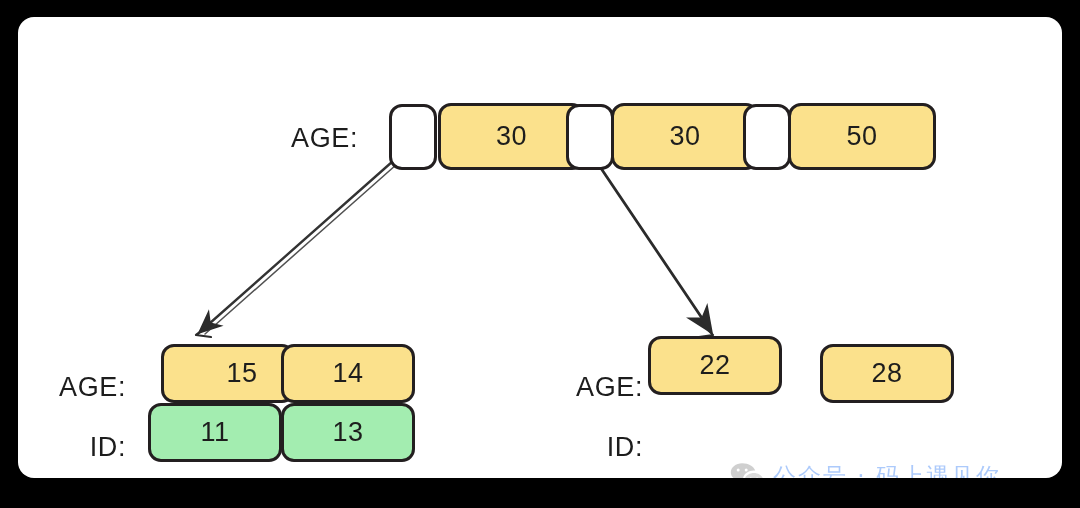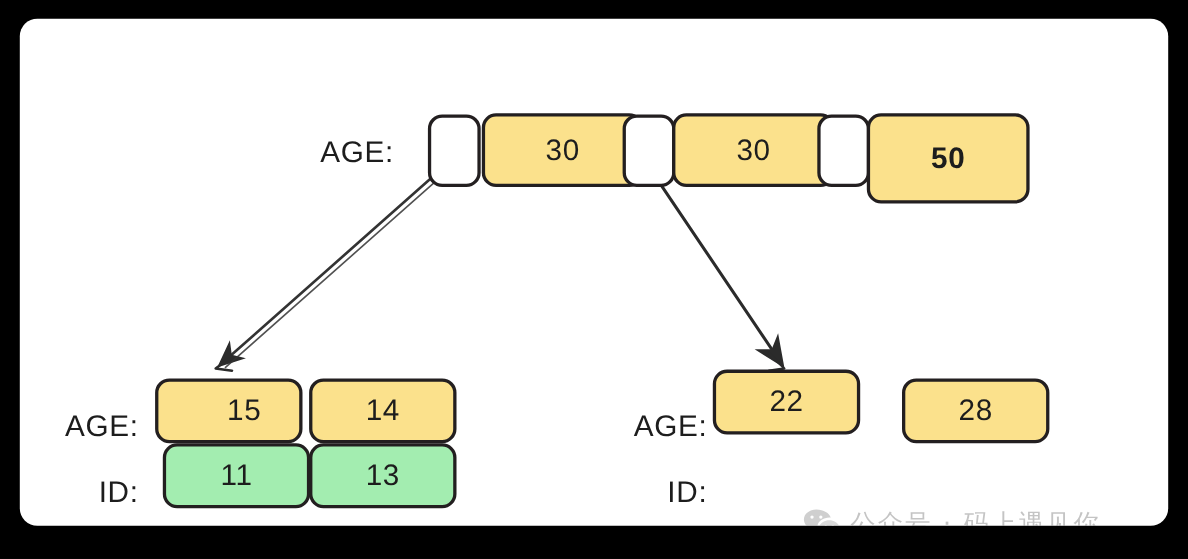--- a/index.html
+++ b/index.html
@@ -80,21 +80,21 @@
     position: absolute;
     left: 712px;
     top: 444px;
     display: flex;
     align-items: center;
     gap: 9px;
     opacity: 0.42;
     pointer-events: none;
   }
   #watermark .wm-text {
-    color: #737373;
+    color: #3b82f6;
     font-family: "DejaVu Sans", sans-serif;
     font-size: 23px;
     letter-spacing: 2px;
     white-space: nowrap;
   }
   #watermark .wm-logo { display: block; }
 </style>
 </head>
 <body>
 
@@ -125,26 +125,26 @@
     <div class="cell pointer" style="left:371px; top:87px; width:48px; height:66px;"></div>
 
     <div class="cell key" style="left:420px; top:86px; width:147px; height:67px;">30</div>
 
     <div class="cell pointer" style="left:548px; top:87px; width:48px; height:66px;"></div>
 
     <div class="cell key" style="left:593px; top:86px; width:148px; height:67px;">30</div>
 
     <div class="cell pointer" style="left:725px; top:87px; width:48px; height:66px;"></div>
 
-    <div class="cell key" style="left:770px; top:86px; width:148px; height:82px;font-weight:bold;">50</div>
+    <div class="cell key" style="left:770px; top:86px; width:148px; height:67px;">50</div>
 
     <div class="row-label" style="left:34px; top:357px; width:74px;">AGE:</div>
     <div class="row-label" style="left:34px; top:417px; width:74px;">ID:</div>
 
-    <div class="cell key" style="left:123px; top:327px; width:134px; height:59px;padding-left:28px;">15</div>
+    <div class="cell key" style="left:143px; top:327px; width:134px; height:59px;padding-left:28px;">15</div>
     <div class="cell key" style="left:263px; top:327px; width:134px; height:59px;">14</div>
 
     <div class="cell id" style="left:130px; top:386px; width:134px; height:59px;">11</div>
     <div class="cell id" style="left:263px; top:386px; width:134px; height:59px;">13</div>
 
     <div class="row-label" style="left:551px; top:357px; width:74px;">AGE:</div>
     <div class="row-label" style="left:551px; top:417px; width:74px;">ID:</div>
 
     <div class="cell key" style="left:630px; top:319px; width:134px; height:59px;">22</div>
     <div class="cell key" style="left:802px; top:327px; width:134px; height:59px;">28</div>

